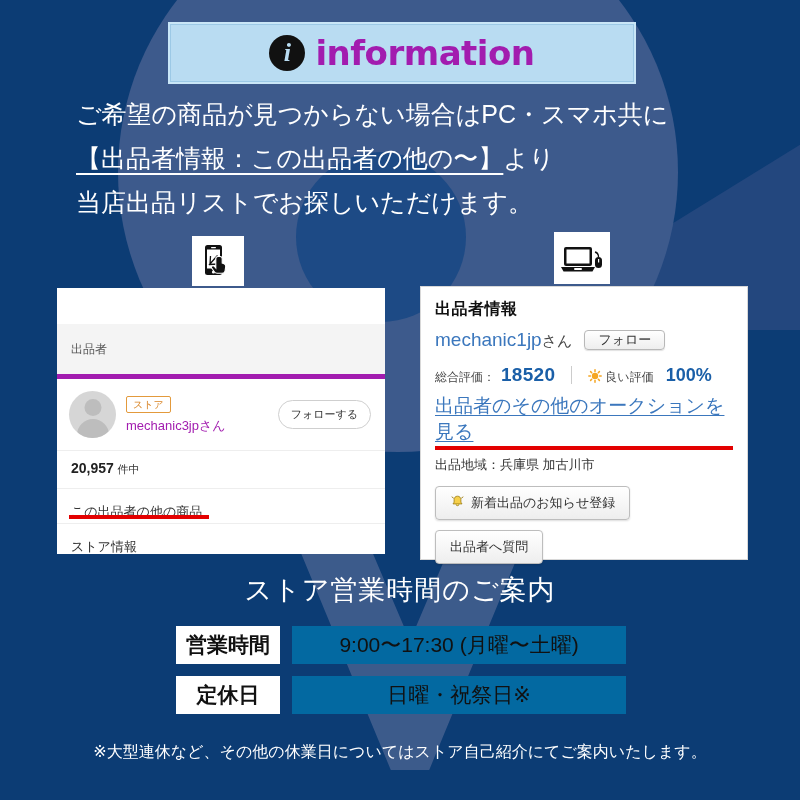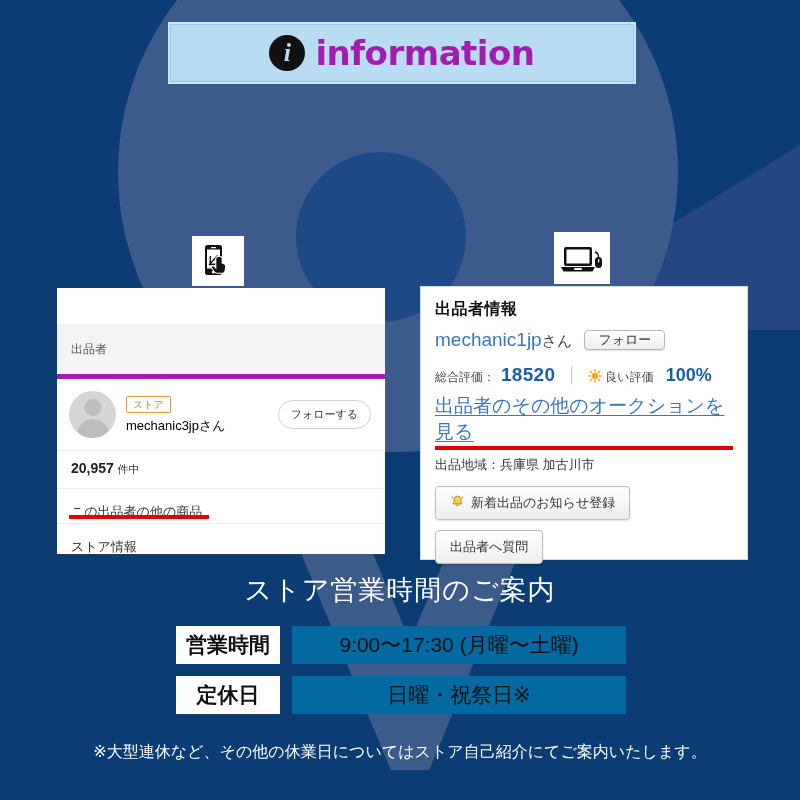--- a/index.html
+++ b/index.html
@@ -75,21 +75,21 @@
   }
   .sp-seller{display:flex;align-items:center;padding:12px 14px 12px 12px;border-bottom:1px solid #eee;}
   .avatar{width:47px;height:47px;border-radius:50%;background:#d6d6d6;position:relative;overflow:hidden;flex:none;}
   .avatar::before{content:"";position:absolute;left:50%;top:8px;width:17px;height:17px;border-radius:50%;background:#bdbdbd;transform:translateX(-50%);}
   .avatar::after{content:"";position:absolute;left:50%;top:28px;width:32px;height:26px;border-radius:16px 16px 0 0;background:#bdbdbd;transform:translateX(-50%);}
   .sp-seller-mid{margin-left:10px;flex:1;}
   .store-badge{
     display:inline-block;border:1px solid #e39a3c;color:#d98526;
     font-size:10px;padding:1px 6px;line-height:13px;border-radius:2px;background:#fff;
   }
-  .sp-name{font-size:13px;color:#000000;margin-top:4px;}
+  .sp-name{font-size:13px;color:#a21caf;margin-top:4px;}
   .follow-pill{
     border:1px solid #cfcfcf;border-radius:16px;padding:6px 12px;
     font-size:11px;color:#333;background:#fff;white-space:nowrap;
   }
   .sp-rate{padding:9px 14px 11px;border-bottom:1px solid #eee;}
   .sp-rate-1{font-size:13px;color:#222;}
   .sp-rate-1 b{font-weight:bold;font-size:14px;}
   .sp-rate-1 .u{font-size:11px;color:#333;}
   .sp-rate-2{margin-top:4px;font-size:12px;color:#333;}
   .sp-rate-2 .pct{color:#2e7bd1;font-size:19px;font-weight:bold;letter-spacing:-.3px;}
@@ -162,20 +162,25 @@
     <div class="bg-circle-big"></div>
     <div class="bg-circle-mid"></div>
     <div class="bg-vee"></div>
   </div>
 
   <div class="info-header">
     <span class="info-glyph">i</span>
     <span class="info-title">information</span>
   </div>
 
+  <div class="lead">
+    <div class="lead-line">ご希望の商品が見つからない場合はPC・スマホ共に</div>
+    <div class="lead-line"><span class="ul">【出品者情報：この出品者の他の〜】</span><span>より</span></div>
+    <div class="lead-line">当店出品リストでお探しいただけます。</div>
+  </div>
 
   <div class="dev-icon phone">
     <svg width="38" height="38" viewBox="0 0 38 38">
       <rect x="6" y="3" width="17" height="30" rx="2.5" fill="#111"></rect>
       <rect x="8" y="7.5" width="13" height="19" fill="#fff"></rect>
       <circle cx="14.5" cy="30" r="1.6" fill="#fff"></circle>
       <rect x="12" y="5" width="5" height="1.2" rx=".6" fill="#fff"></rect>
       <path d="M10 23 L18.5 13.5 M11.5 14 L11 22.5 L19.5 22" stroke="#111" stroke-width="1.3" fill="none"></path>
       <path d="M21 14.5 c1.4 0 2.2 1 2.2 2.3 v4.2 l1.3 .4 c1.6 .5 2.4 1.6 2.2 3.1 l-.6 4.4 c-.2 1.5 -1.3 2.4 -2.9 2.4 h-5.1 c-1.3 0 -2.1 -.5 -2.8 -1.5 l-2.6 -3.8 c-.5 -.8 -.3 -1.7 .5 -2.1 .8 -.4 1.6 -.2 2.2 .5 l1.4 1.6 v-9.2 c0 -1.3 .8 -2.3 2.2 -2.3 z" fill="#111" stroke="#fff" stroke-width="1.1"></path>
     </svg>

